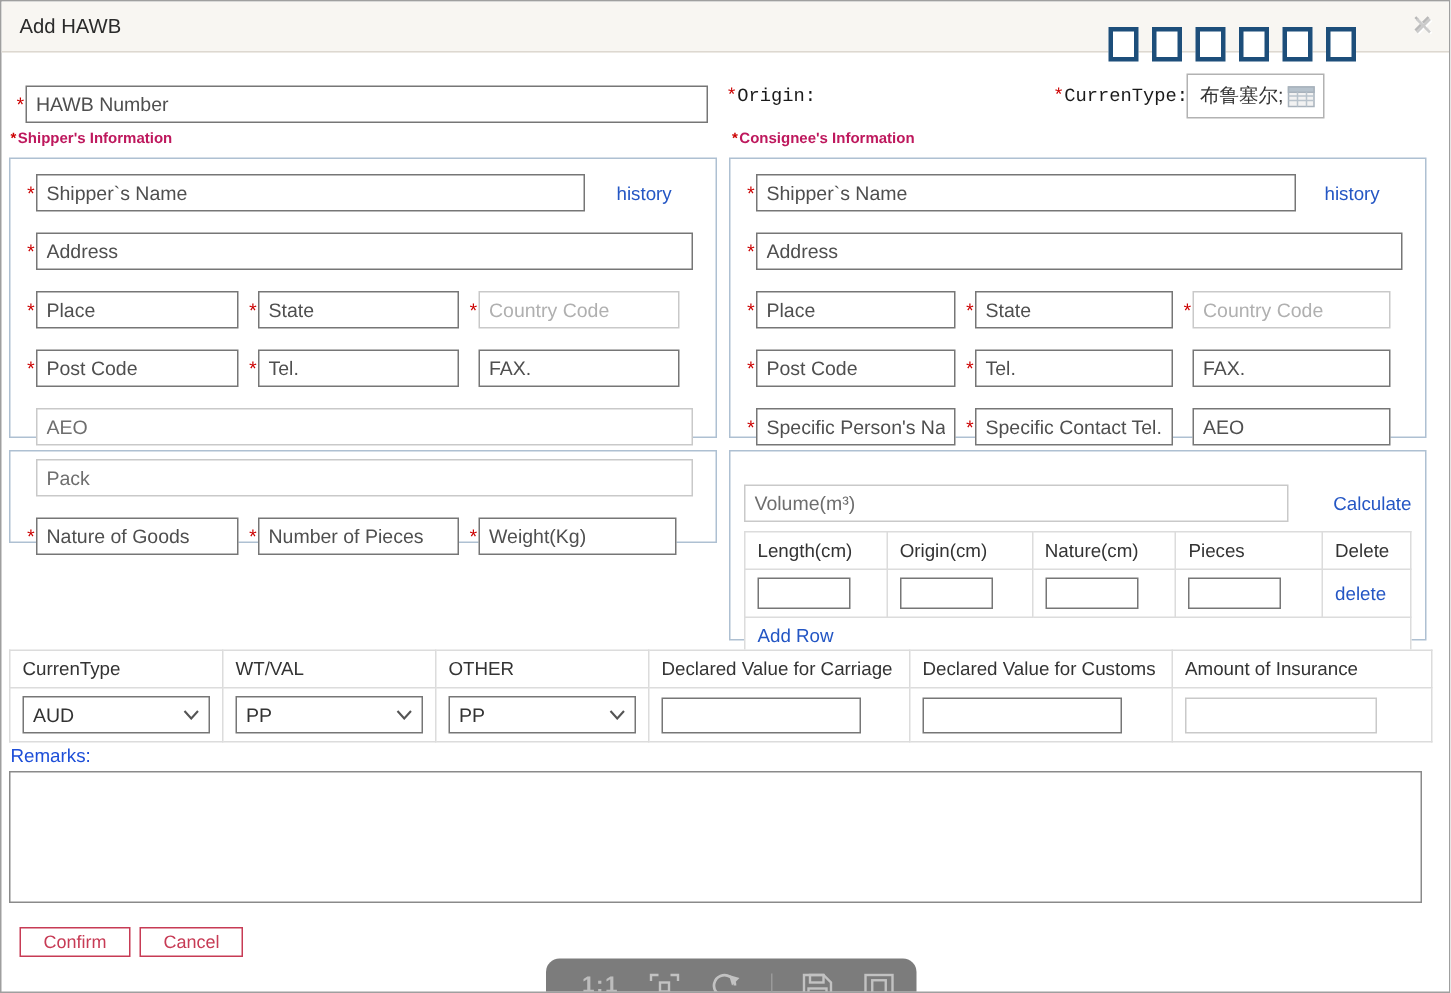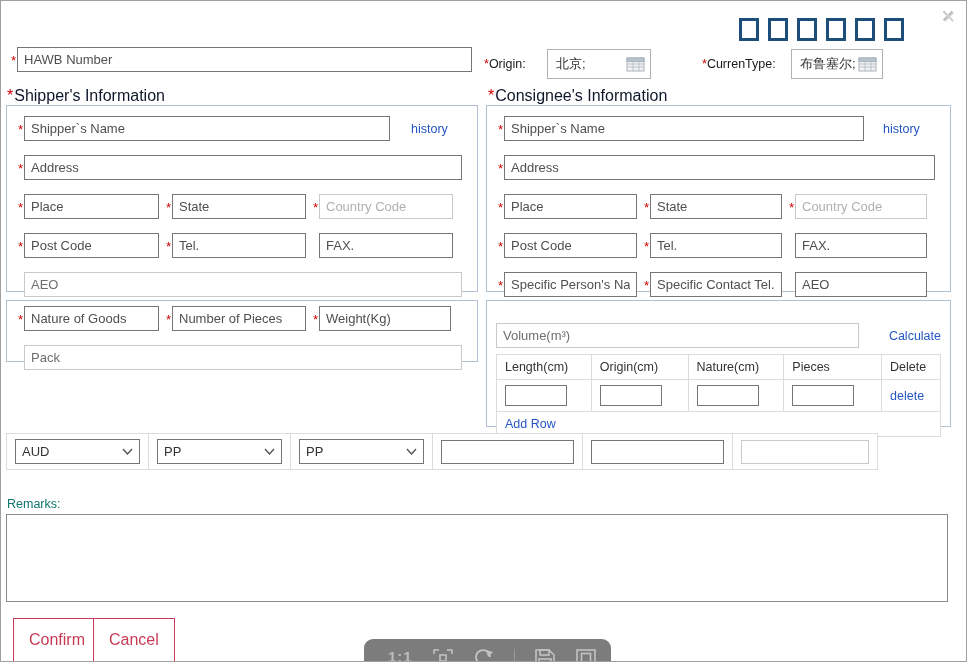--- a/index.html
+++ b/index.html
@@ -14,23 +14,23 @@
               background:#f8f6f2; border-bottom:1px solid #ddd8d0; }
   .title { position:absolute; left:12px; top:9px; font-size:13.5px; color:#2b2b2b; }
   .close { position:absolute; right:10px; top:6px; font-size:17px; color:#cbcbcb;
            cursor:pointer; text-shadow:1px 1px 0 #fff, -1px -1px 0 #b9b9b9; }
   .squares { position:absolute; left:738px; top:17px; z-index:3; display:flex; gap:9px; }
   .sq { width:20px; height:23px; border:3px solid #1d4e7a; background:#fff; display:inline-block; }
 
   
   .star::before { content:"*"; color:#cc0000; font-size:13px; display:inline-block;
                   width:8px; text-align:center; }
-  .lbl { font-size:12.5px; color:#1a1a1a; }
+  .lbl { font-size:12.5px; color:#1a1a1a;font-family:Liberation Mono, monospace; }
   .lbl .starin { color:#cc0000; }
-  .seclbl { position:absolute; font-size:16px; color:#0f172a; }
+  .seclbl { position:absolute; font-size:10px; color:#be185d;font-weight:bold; }
   .seclbl::before { content:"*"; color:#cc0000; margin-right:1px; }
 
   input.inp { height:25px; border:1px solid #767676; background:#fff; padding:0 6px;
               font:13px "Liberation Sans", sans-serif; color:#333; outline:none; }
   input.inp::placeholder { color:#4f4f4f; opacity:1; }
   input.lite { border-color:#c9c9c9; }
   input.lite::placeholder { color:#6e6e6e; }
   input.ghost { border-color:#c9c9c9; }
   input.ghost::placeholder { color:#b0b0b0; }
 
@@ -40,21 +40,21 @@
   .sel svg { flex:none; }
 
   .link { font-size:12.5px; color:#2456c4; cursor:pointer; text-decoration:none; }
 
   
   .box { position:absolute; border:1px solid #aec0d2; background:#fff; padding:10px 9px 0 9px; }
   .frow { display:flex; align-items:center; margin-bottom:14px; }
   .frow .gap { width:5px; flex:none; }
 
   
-  .hawb-group { position:absolute; left:8px; top:46px; display:flex; align-items:center; }
+  .hawb-group { position:absolute; left:8px; top:56px; display:flex; align-items:center; }
   .pair-label { position:absolute; top:56px; }
   .lookup { position:absolute; top:48px; height:30px; border:1px solid #b2b2b2; background:#fff;
             display:flex; align-items:center; justify-content:space-between;
             padding:0 5px 0 8px; cursor:pointer; }
   .lookup .val { font-size:13px; color:#333; }
 
   
   table.grid { border-collapse:collapse; font-size:12.5px; color:#333; background:#fff; }
   table.grid th, table.grid td { border:1px solid #dcdcdc; text-align:left;
                                  font-weight:normal; padding:5px 8px; }
@@ -62,70 +62,62 @@
   .volbox input.volinp { width:371px; }
 
   
   .charges { position:absolute; left:5px; top:432px; }
   .charges th { padding:6px 8px; }
   .charges td { padding:5px 8px; height:30px; }
   .charges .sel { width:125px; }
   .charges input.dk { width:133px; height:24px; border:1px solid #767676; }
   .charges input.lt { width:128px; height:24px; border:1px solid #c9c9c9; }
 
-  .remarks-label { position:absolute; left:6px; top:496px; font-size:12.5px; color:#0f766e; }
+  .remarks-label { position:absolute; left:6px; top:496px; font-size:12.5px; color:#1d4ed8; }
   textarea.remarks { position:absolute; left:5px; top:513px; width:942px; height:88px;
                      border:1px solid #8a8a8a; resize:none; outline:none;
                      font:13px "Liberation Sans", sans-serif; }
 
-  .btn { position:absolute; top:617px; height:44px; background:#fff; border:1px solid #c73b55;
-         border-radius:0; color:#c73b55; font-size:16px; padding:0 15px; cursor:pointer; }
+  .btn { position:absolute; top:617px; height:20px; background:#fff; border:1px solid #c73b55;
+         border-radius:0; color:#c73b55; font-size:12px; padding:0 15px; cursor:pointer; }
   .btn.confirm { left:12px; }
   .btn.cancel { left:92px; }
 
   
   .viewer { position:absolute; left:363px; top:638px; width:247px; height:42px;
             background:#7c7c7c; border-radius:9px; display:flex; align-items:flex-start;
             padding:9px 0 0 24px; gap:19px; color:#c2c2c2; }
   .viewer .zl { font-size:15px; font-weight:bold; letter-spacing:1px; color:#bdbdbd; }
   .viewer .vsep { width:1px; height:20px; background:#9a9a9a; margin-top:1px; }
   .vicon { cursor:pointer; display:inline-block; }
 </style>
 </head>
 <body>
 
 <div class="dialog">
 
+  <div class="titlebar">
+    <span class="title">Add HAWB</span>
+  </div>
   <div class="squares">
     <span class="sq"></span>
     <span class="sq"></span>
     <span class="sq"></span>
     <span class="sq"></span>
     <span class="sq"></span>
     <span class="sq"></span>
   </div>
   <div class="close">✕</div>
 
   <div class="hawb-group">
     <i class="star"></i>
     <input class="inp" style="width: 455px;" placeholder="HAWB Number">
   </div>
 
   <span class="lbl pair-label" style="left:483px"><span class="starin">*</span><span>Origin:</span></span>
-  <div class="lookup" style="left:546px; width:104px">
-    <span class="val">北京;</span>
-    <svg width="19" height="15" viewBox="0 0 19 15">
-      <rect x="1" y="1" width="17" height="13" fill="#f2f2f2" stroke="#a8b2bc"></rect>
-      <rect x="1" y="1" width="17" height="3.5" fill="#b6c2cc" stroke="#a8b2bc"></rect>
-      <line x1="1" y1="7" x2="18" y2="7" stroke="#b9c3cc"></line>
-      <line x1="1" y1="10" x2="18" y2="10" stroke="#b9c3cc"></line>
-      <line x1="7" y1="4.5" x2="7" y2="14" stroke="#b9c3cc"></line>
-      <line x1="13" y1="4.5" x2="13" y2="14" stroke="#b9c3cc"></line>
-    </svg>
-  </div>
 
   <span class="lbl pair-label" style="left:701px"><span class="starin">*</span><span>CurrenType:</span></span>
   <div class="lookup" style="left:790px; width:92px">
     <span class="val">布鲁塞尔;</span>
     <svg width="19" height="15" viewBox="0 0 19 15">
       <rect x="1" y="1" width="17" height="13" fill="#f2f2f2" stroke="#a8b2bc"></rect>
       <rect x="1" y="1" width="17" height="3.5" fill="#b6c2cc" stroke="#a8b2bc"></rect>
       <line x1="1" y1="7" x2="18" y2="7" stroke="#b9c3cc"></line>
       <line x1="1" y1="10" x2="18" y2="10" stroke="#b9c3cc"></line>
       <line x1="7" y1="4.5" x2="7" y2="14" stroke="#b9c3cc"></line>
@@ -229,32 +221,32 @@
         <svg width="11" height="7" viewBox="0 0 11 7">
           <polyline points="1,1 5.5,6 10,1" fill="none" stroke="#555" stroke-width="1.4"></polyline>
         </svg>
       </div>
       <input class="inp lite" style="width: 320px; margin-left: 1px;" placeholder="Number">
     </div>
   </div>
 
   <div class="box" style="left:5px; top:299px; width:472px; height:62px; padding-top:5px">
     <div class="frow">
+      <span style="width:8px"></span>
+      <input class="inp lite" style="width: 438px;" placeholder="Pack">
+    </div>
+    <div class="frow">
       <i class="star"></i>
       <input class="inp" style="width: 135px;" placeholder="Nature of Goods">
       <span class="gap"></span>
       <i class="star"></i>
       <input class="inp" style="width: 134px;" placeholder="Number of Pieces">
       <span class="gap"></span>
       <i class="star"></i>
       <input class="inp" style="width: 132px;" placeholder="Weight(Kg)">
-    </div>
-    <div class="frow">
-      <span style="width:8px"></span>
-      <input class="inp lite" style="width: 438px;" placeholder="Pack">
     </div>
   </div>
 
   <div class="box volbox" style="left:485px; top:299px; width:465px; height:127px; padding-top:22px">
     <div class="frow" style="margin-bottom:6px">
       <input class="inp lite volinp" placeholder="Volume(m³)" style="">
       <a class="link" style="margin-left:30px">Calculate</a>
     </div>
     <table class="grid">
       <tbody>
@@ -274,20 +266,28 @@
       </tr>
       <tr>
         <td colspan="5"><a class="link">Add Row</a></td>
       </tr>
     </tbody>
       </table>
   </div>
 
   <table class="grid charges">
     <tbody>
+        <tr>
+      <th style="width:140px">CurrenType</th>
+      <th style="width:140px">WT/VAL</th>
+      <th style="width:140px">OTHER</th>
+      <th style="width:174px">Declared Value for Carriage</th>
+      <th style="width:175px">Declared Value for Customs</th>
+      <th style="width:173px">Amount of Insurance</th>
+    </tr>
     <tr>
       <td>
         <div class="sel">
           <span>AUD</span>
           <svg width="11" height="7" viewBox="0 0 11 7">
             <polyline points="1,1 5.5,6 10,1" fill="none" stroke="#555" stroke-width="1.4"></polyline>
           </svg>
         </div>
       </td>
       <td>

